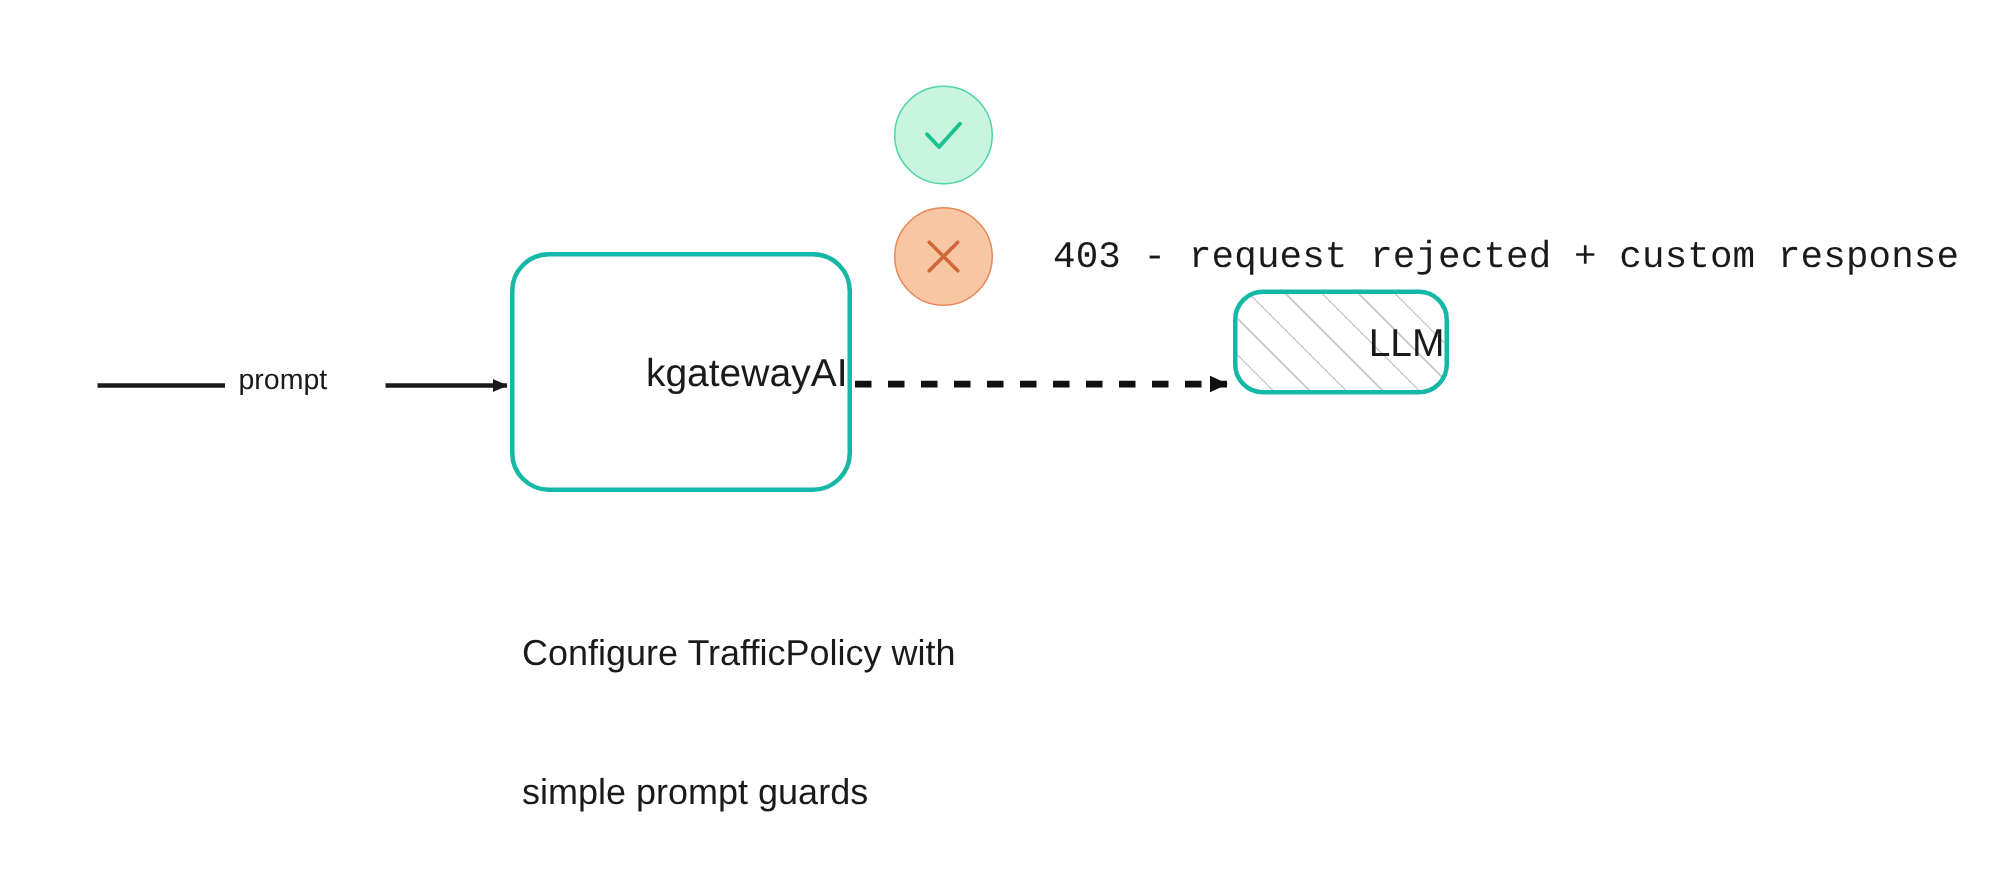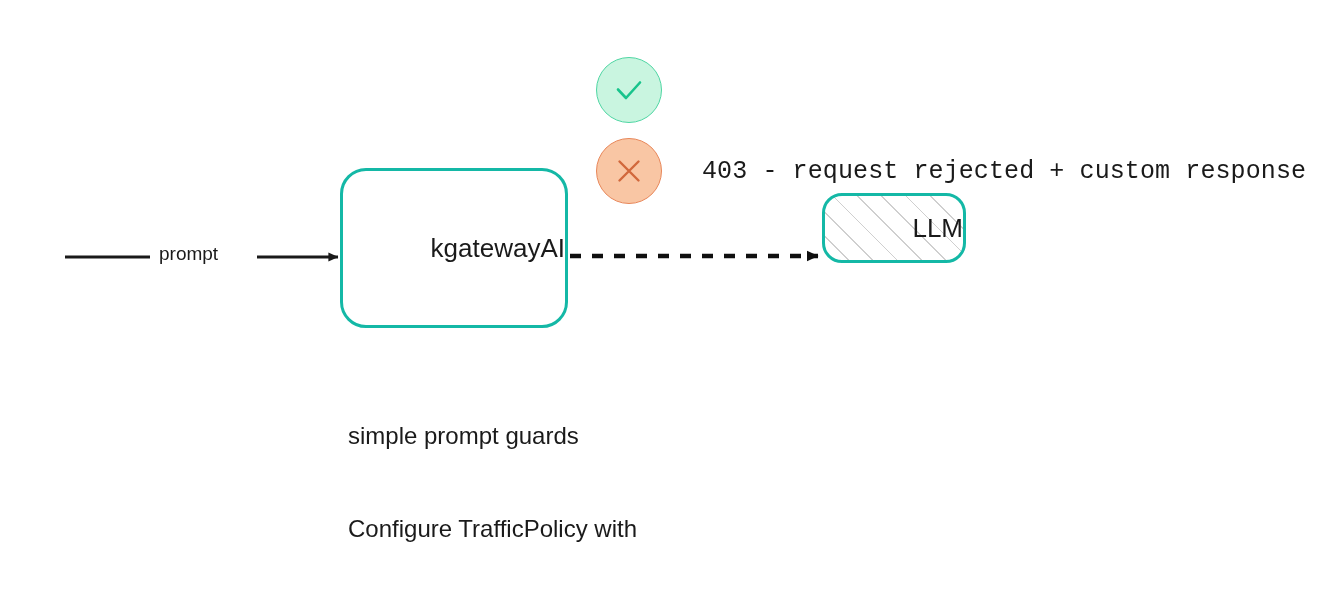--- a/index.html
+++ b/index.html
@@ -152,20 +152,20 @@
 
   <div class="node" style="left:340px; top:168px; width:228px; height:160px;">
     <span class="node-label">kgatewayAI</span>
   </div>
 
   <div class="node hatched" style="left:822px; top:193px; width:144px; height:70px;">
     <span class="node-label">LLM</span>
   </div>
 
   <div class="caption" style="left:348px; top:358px;">
+    <span class="caption-line">Configure TrafficPolicy with</span>
     <span class="caption-line">simple prompt guards</span>
-    <span class="caption-line">Configure TrafficPolicy with</span>
     
     
     
   </div>
 
 </div>
 
 </body></html>

